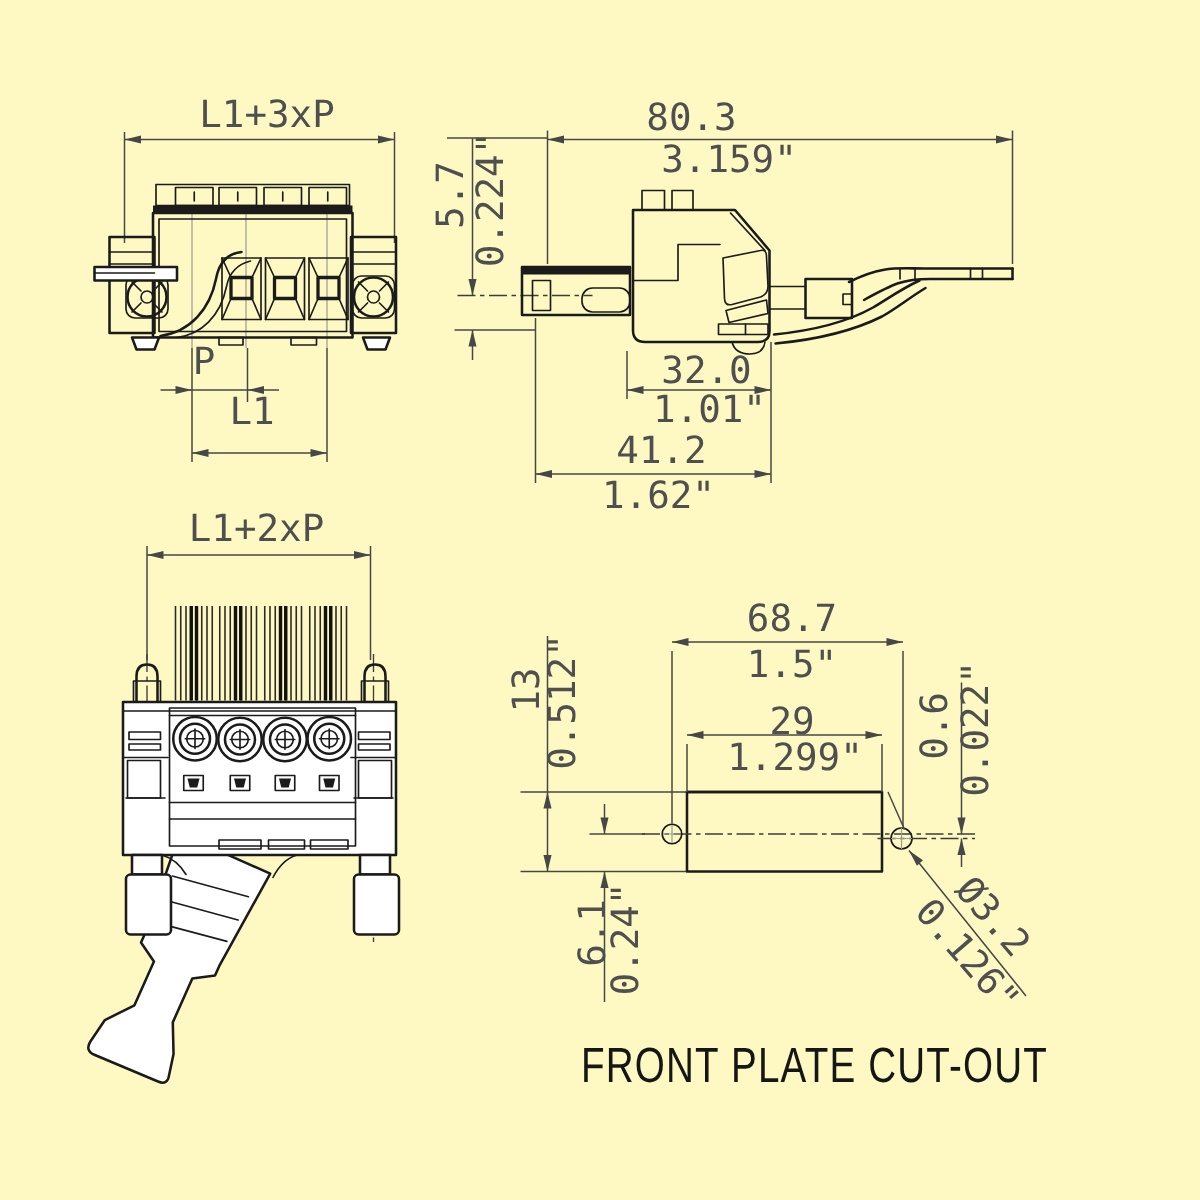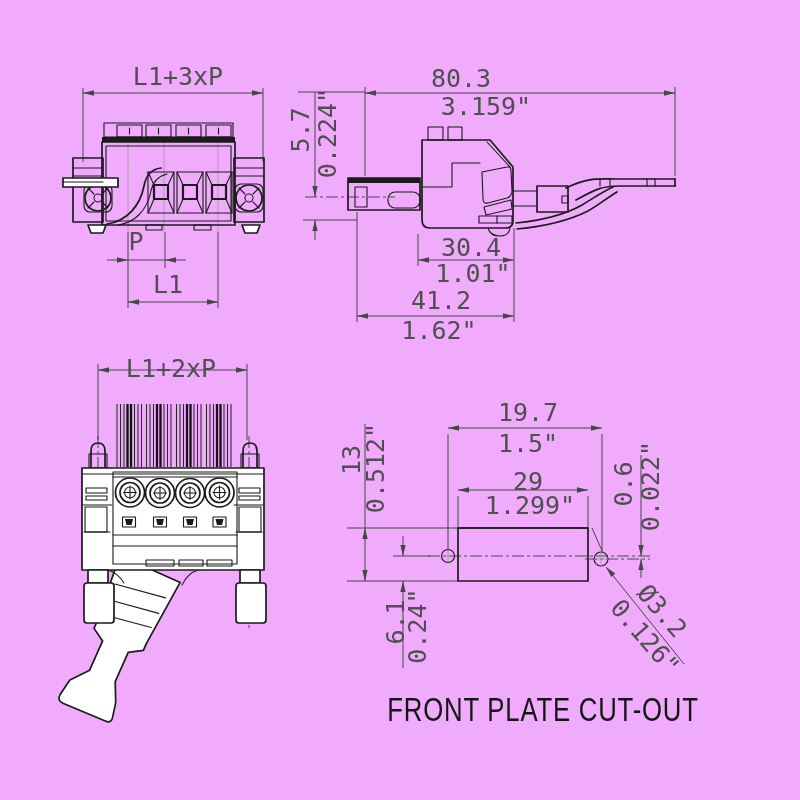--- a/index.html
+++ b/index.html
@@ -1,16 +1,16 @@
 <!DOCTYPE html>
 <html><head>
 <meta charset="utf-8">
 <style>
   html,body{margin:0;padding:0;background:#fff;}
-  .canvas{position:relative;width:800px;height:800px;background:#f0abfc;overflow:hidden;
+  .canvas{position:relative;width:800px;height:800px;background:#fef9c3;overflow:hidden;
           font-family:"DejaVu Sans Mono","DejaVu Sans",monospace;}
   .canvas svg{position:absolute;left:0;top:0;}
   
   .p  {fill:none;stroke:#1b1b1b;stroke-width:1.7;stroke-linejoin:round;stroke-linecap:round;}
   .p2 {fill:none;stroke:#1b1b1b;stroke-width:1.1;stroke-linejoin:round;stroke-linecap:round;}
   .pf {fill:#1b1b1b;stroke:none;}
   .pw {fill:#ffffff;stroke:#1b1b1b;stroke-width:1.7;stroke-linejoin:round;}
   .d  {fill:none;stroke:#474747;stroke-width:1;}
   .ar {fill:#474747;stroke:none;}
   .cl {fill:none;stroke:#3c3c3c;stroke-width:0.9;stroke-dasharray:12 3 3 3;}
@@ -245,34 +245,34 @@
     <circle class="p2" cx="601" cy="559" r="7" stroke-width="1.5"></circle>
     <path class="lt" d="M594,559 H608 M601,552 V566"></path>
 
     <path class="d" d="M592,528 L603,553 M606,567 L684,664"></path>
     <polygon class="ar" points="606,567 615.3,573.5 611.3,577.1"></polygon>
   </g>
 </svg>
 
 <div class="lbl" style="left:178px;top:76px">L1+3xP</div>
 <div class="lbl" style="left:136px;top:241px">P</div>
-<div class="lbl" style="left:168px;top:284px">L1</div>
+<div class="lbl" style="left:168px;top:274px">L1</div>
 
 <div class="lbl" style="left:461px;top:78px">80.3</div>
 <div class="lbl" style="left:486px;top:106px">3.159"</div>
 <div class="lbl v" style="left:300px;top:130px">5.7</div>
 <div class="lbl v" style="left:327px;top:133px">0.224"</div>
-<div class="lbl" style="left:471px;top:247px">30.4</div>
+<div class="lbl" style="left:471px;top:247px">32.0</div>
 <div class="lbl" style="left:473px;top:273px">1.01"</div>
 <div class="lbl" style="left:441px;top:300px">41.2</div>
 <div class="lbl" style="left:439px;top:330px">1.62"</div>
 
-<div class="lbl" style="left:171px;top:368px">L1+2xP</div>
-
-<div class="lbl" style="left:528px;top:412px">19.7</div>
+<div class="lbl" style="left:171px;top:352px">L1+2xP</div>
+
+<div class="lbl" style="left:528px;top:412px">68.7</div>
 <div class="lbl" style="left:528px;top:443px">1.5"</div>
 <div class="lbl" style="left:528px;top:481px">29</div>
 <div class="lbl" style="left:530px;top:505px">1.299"</div>
 <div class="lbl v" style="left:351px;top:460px">13</div>
 <div class="lbl v" style="left:375px;top:468px">0.512"</div>
 <div class="lbl v" style="left:395px;top:622px">6.1</div>
 <div class="lbl v" style="left:417px;top:626px">0.24"</div>
 <div class="lbl v" style="left:623px;top:484px">0.6</div>
 <div class="lbl v" style="left:650px;top:486px">0.022"</div>
 <div class="lbl diag" style="left:662px;top:611px">Ø3.2</div>

